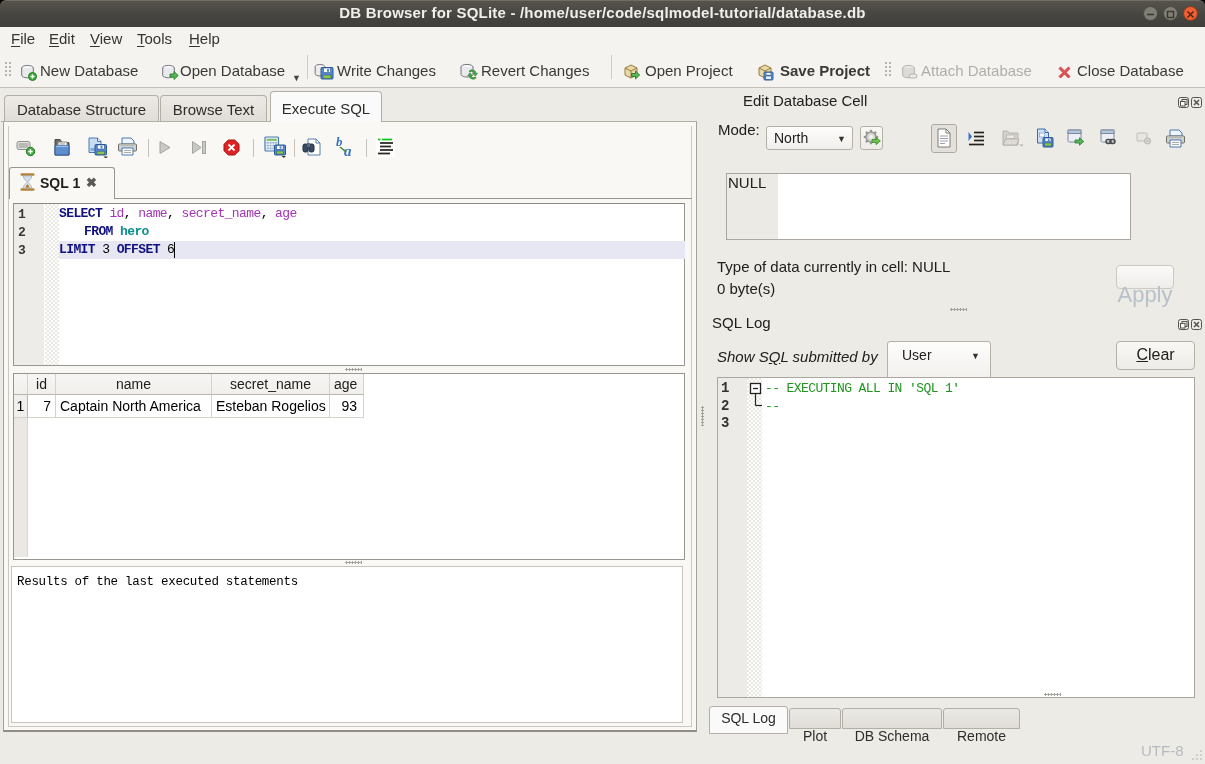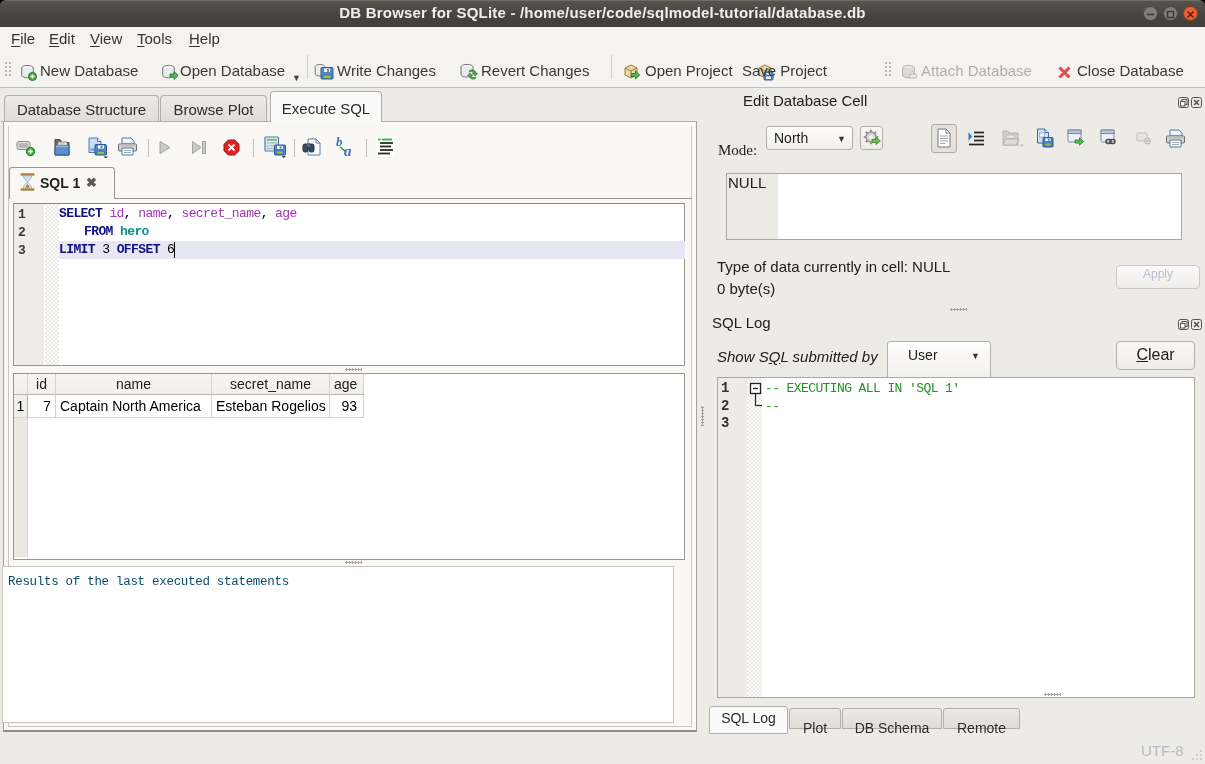--- a/index.html
+++ b/index.html
@@ -66,49 +66,49 @@
   
   #rtable { left:13px; top:373px; width:672px; height:187px; background:#fff; border:1px solid #989690; }
   .th { position:absolute; top:0; height:21px; background:linear-gradient(#f8f6f4,#f1efec);
     border-right:1px solid #d5d2cb; border-bottom:1px solid #b9b5ad;
     font-size:14px; color:#21201e; text-align:center; padding-top:2px; }
   .td { position:absolute; top:21px; height:23px; border-right:1px solid #d5d2cb;
     border-bottom:1px solid #d5d2cb; font-size:14px; color:#000; padding-top:3px; background:#fff; }
   #rowhdr { background:#f1efec; border-right:1px solid #b9b5ad; }
 
   
-  #msgbox { left:2px; top:566px; width:672px; height:157px; background:#fff;
+  #msgbox { left:11px; top:566px; width:672px; height:157px; background:#fff;
     border:1px solid #c8c4bc; font-family:"Liberation Mono",monospace;
-    font-size:12.5px; color:#0c4a6e; padding:8px 0 0 5px; letter-spacing:-0.3px; }
+    font-size:12.5px; color:#000000; padding:8px 0 0 5px; letter-spacing:-0.3px; }
 
   
   .dhead { font-size:15px; color:#21201e; }
   label.fl { font-size:15px; color:#21201e; }
   .combo { background:linear-gradient(#fdfdfc,#f1efec); border:1px solid #b4b0a8;
     border-radius:3px; font-size:14px; color:#21201e; }
   .btn { background:linear-gradient(#f9f8f6,#eeece8); border:1px solid #b4b0a8;
     border-radius:3px; font-size:15px; color:#21201e; text-align:center; }
   .btn.dis { color:#b9c0ca; background:linear-gradient(#fbfaf9,#efedea); border-color:#ccc8c2; }
 
-  #nullbox { left:726px; top:173px; width:456px; height:67px; background:#fff; border:1px solid #aba7a0; }
+  #nullbox { left:726px; top:173px; width:405px; height:67px; background:#fff; border:1px solid #aba7a0; }
   #nullgray { left:0; top:0; width:51px; height:65px; background:#eceae5; }
   #nulltext { left:1px; top:0px; font-size:15px; color:#21201e; }
 
   #logbox { left:717px; top:377px; width:478px; height:321px; background:#fff; border:1px solid #aba7a0; }
   #loggut { left:0; top:0; width:29px; height:319px; background:#edebe7; }
   #logfold { left:29px; top:0; width:15px; height:319px;
     background:conic-gradient(#fdfdfc 25%, #eae9e6 0 50%, #fdfdfc 0 75%, #eae9e6 0);
     background-size:4px 4px; }
   .llnum { position:absolute; left:3px; font-size:14px; line-height:16px; font-weight:bold; color:#35332e; font-family:"Liberation Mono",monospace; }
   .ltext { position:absolute; left:47px; font-family:"Liberation Mono",monospace; font-size:13px; letter-spacing:-0.6px; color:#1f941f; white-space:pre; }
 
   
   .btab { top:708px; height:21px; background:linear-gradient(#ebe9e5,#e0ddd8);
     border:1px solid #b3afa7; border-radius:3px 3px 0 0; font-size:14px;
-    color:#2e2d2a; text-align:center; padding-top:11px; }
+    color:#2e2d2a; text-align:center; padding-top:19px; }
   #btab-active { background:#fbfafa; top:706px; height:28px; padding-top:3px; }
 
   
   .hdots { width:17px; height:3px;
     background-image:radial-gradient(#a5a29b 1px, transparent 1.2px); background-size:3px 3px; }
   .vdots { width:3px; height:20px;
     background-image:radial-gradient(#a5a29b 1px, transparent 1.2px); background-size:3px 3px; }
   #utf8 { left:1141px; top:742px; font-size:15px; color:#b7bac0; }
 </style>
 </head>
@@ -177,35 +177,35 @@
   <path d="M8.5 10.5 h4 V8 l4.2 4 -4.2 4 v-2.5 h-4 z" fill="#58b558" stroke="#2a7a2a" stroke-width="0.9"></path>
 </svg>
 <div class="abs tbtext" style="left:645px;">Open Project</div>
 <svg class="abs" style="left:757px; top:63px;" width="18" height="18" viewBox="0 0 18 18">
   <path d="M2 5 L8 2 l6 3 v7 l-6 3 -6-3 z" fill="#e8d9a8" stroke="#9a7b3a"></path>
   <path d="M2 5 l6 3 6-3 M8 8 v7" fill="none" stroke="#9a7b3a"></path>
   <rect x="7" y="9" width="9" height="8" rx="1" fill="#6b9fd8" stroke="#2f5d96"></rect>
   <rect x="9" y="9.5" width="5" height="2.6" fill="#fff" stroke="#2f5d96" stroke-width="0.7"></rect>
   <rect x="8.6" y="13" width="5.8" height="3.4" fill="#e8eef8" stroke="#2f5d96" stroke-width="0.7"></rect>
 </svg>
-<div class="abs tbtext" style="left:742px;">Save Project</div>
+<div class="abs tbtext" style="left:780px;font-weight:bold;">Save Project</div>
 <div class="abs tbhandle" style="left:884px;"></div>
 <svg class="abs" style="left:901px; top:64px;" width="17" height="17" viewBox="0 0 17 17">
   <ellipse cx="7.5" cy="4" rx="5.8" ry="2.6" fill="#e7e7e5" stroke="#b5b2ac"></ellipse>
   <path d="M1.7 4 v7.2 c0 1.5 2.6 2.6 5.8 2.6 s5.8-1.1 5.8-2.6 V4" fill="#dddbd7" stroke="#b5b2ac"></path>
   <rect x="8" y="10" width="8" height="4" rx="2" fill="#eceae6" stroke="#b5b2ac"></rect>
 </svg>
 <div class="abs tbtext dis" style="left:921px;">Attach Database</div>
 <svg class="abs" style="left:1057px; top:65px;" width="15" height="15" viewBox="0 0 15 15">
   <path d="M2 3.6 L3.6 2 7.5 5.9 11.4 2 13 3.6 9.1 7.5 13 11.4 11.4 13 7.5 9.1 3.6 13 2 11.4 5.9 7.5 z" fill="#e25252" stroke="#bc3434" stroke-width="0.8"></path>
 </svg>
 <div class="abs tbtext" style="left:1077px;">Close Database</div>
 
 <div class="abs maintab" style="left:4px; width:155px;">Database Structure</div>
-<div class="abs maintab" style="left:160px; width:107px;">Browse Plot</div>
+<div class="abs maintab" style="left:160px; width:107px;">Browse Text</div>
 <div class="abs maintab" id="tab-exec" style="left:270px; width:112px;">Execute SQL</div>
 
 <div class="abs" style="left:1px; top:121px; width:269px; height:1px; background:#b3afa7;"></div>
 <div class="abs" style="left:381px; top:121px; width:316px; height:1px; background:#b3afa7;"></div>
 
 <div class="abs" id="lpanel"></div>
 <div class="abs" id="lpanel-inner"></div>
 
 <svg class="abs" style="left:16px; top:139px;" width="20" height="18" viewBox="0 0 20 18">
   <rect x="1" y="2.5" width="13" height="8" rx="2" fill="#e3e3e1" stroke="#8b8b88"></rect>
@@ -342,21 +342,21 @@
 
 <div class="abs dhead" style="left:713px; top:92px;margin-left:30px;">Edit Database Cell</div>
 <div class="abs" style="left:1178px; top:95px;"><svg width="24" height="12">
   <rect x="0.5" y="0.5" width="10" height="10" rx="2" fill="none" stroke="#55534c"></rect>
   <rect x="4" y="2.5" width="5" height="5" fill="none" stroke="#55534c"></rect>
   <rect x="2.5" y="4.5" width="4.5" height="4.5" fill="#fff" stroke="#55534c"></rect>
   <rect x="13.5" y="0.5" width="10" height="10" rx="2" fill="none" stroke="#55534c"></rect>
   <path d="M16 3 l5 5 M21 3 l-5 5" stroke="#55534c" stroke-width="1.5"></path>
 </svg></div>
 
-<label class="abs fl" style="left:718px; top:142px;font-family:Liberation Serif, serif;">Mode:</label>
+<label class="abs fl" style="left:718px; top:121px;">Mode:</label>
 <div class="abs combo" style="left:766px; top:126px; width:87px; height:24px; padding:3px 0 0 7px;">North</div>
 <div class="abs" style="left:837px; top:134px; font-size:9px; color:#35342f;">▼</div>
 <div class="abs btn" style="left:860px; top:126px; width:23px; height:24px;"></div>
 <svg class="abs" style="left:862px; top:128px;" width="20" height="20" viewBox="0 0 20 20">
   <circle cx="9" cy="9" r="5" fill="#d6d6d2" stroke="#93938f" stroke-width="1.4"></circle>
   <g stroke="#93938f" stroke-width="2.2">
       <line x1="9" y1="1.8" x2="9" y2="3.8"></line>
       <line x1="9" y1="14.2" x2="9" y2="16.2"></line>
       <line x1="1.8" y1="9" x2="3.8" y2="9"></line>
       <line x1="14.2" y1="9" x2="16.2" y2="9"></line>
@@ -430,32 +430,32 @@
   <line x1="6" y1="13.5" x2="13" y2="13.5" stroke="#aaa"></line>
   <line x1="6" y1="15.5" x2="13" y2="15.5" stroke="#aaa"></line>
 </svg>
 
 <div class="abs" id="nullbox">
   <div class="abs" id="nullgray"></div>
   <div class="abs" id="nulltext">NULL</div>
 </div>
 <div class="abs" style="left:717px; top:258px; font-size:15px; color:#21201e;">Type of data currently in cell: NULL</div>
 <div class="abs" style="left:717px; top:280px; font-size:15px; color:#21201e;">0 byte(s)</div>
-<div class="abs btn dis" style="left:1116px; top:265px; width:84px; height:24px; padding-top:1px; font-size:12px; border-radius:4px;">Apply</div>
+<div class="abs btn dis" style="left:1116px; top:265px; width:58px; height:24px; padding-top:16px; font-size:22px; border-radius:4px;">Apply</div>
 
 <div class="abs dhead" style="left:712px; top:314px;">SQL Log</div>
 <div class="abs" style="left:1178px; top:317px;"><svg width="24" height="12">
   <rect x="0.5" y="0.5" width="10" height="10" rx="2" fill="none" stroke="#55534c"></rect>
   <rect x="4" y="2.5" width="5" height="5" fill="none" stroke="#55534c"></rect>
   <rect x="2.5" y="4.5" width="4.5" height="4.5" fill="#fff" stroke="#55534c"></rect>
   <rect x="13.5" y="0.5" width="10" height="10" rx="2" fill="none" stroke="#55534c"></rect>
   <path d="M16 3 l5 5 M21 3 l-5 5" stroke="#55534c" stroke-width="1.5"></path>
 </svg></div>
 <label class="abs fl" style="left:717px; top:348px;font-style:italic;">Show S<span style="text-decoration:underline;">Q</span>L submitted by</label>
-<div class="abs combo" style="left:887px; top:341px; width:104px; height:43px; padding:5px 0 0 20px;">User</div>
+<div class="abs combo" style="left:887px; top:341px; width:104px; height:43px; padding:5px 0 0 14px;">User</div>
 <div class="abs" style="left:971px; top:351px; font-size:9px; color:#35342f;">▼</div>
 <div class="abs btn" style="left:1116px; top:341px; width:79px; height:29px; padding-top:4px; font-size:16px; border-radius:4px;"><span style="text-decoration:underline;">C</span>lear</div>
 
 <div class="abs" id="logbox">
   <div class="abs" id="loggut"></div>
   <div class="abs" id="logfold"></div>
   <div class="abs llnum" style="top:2px;">1</div>
   <div class="abs llnum" style="top:20px;">2</div>
   <div class="abs llnum" style="top:37px;">3</div>
   <svg class="abs" style="left:31px; top:4px;" width="15" height="26">

